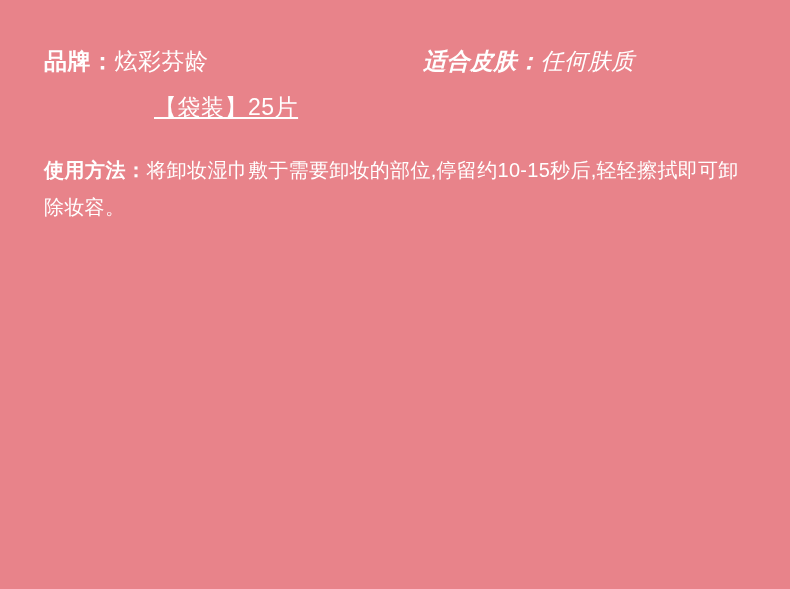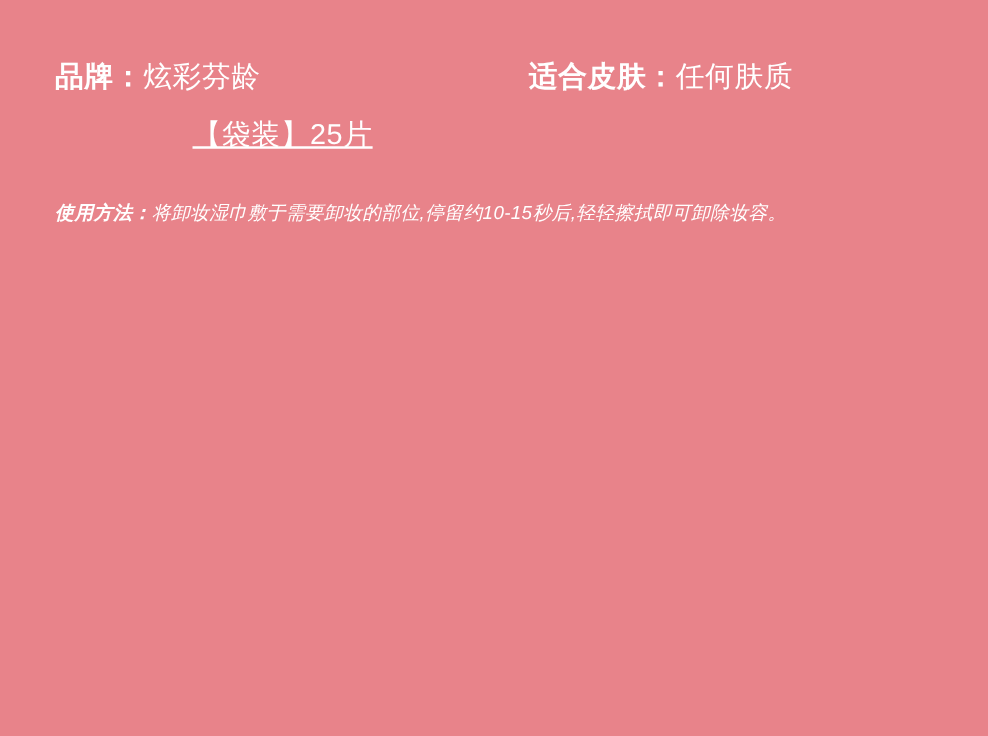--- a/index.html
+++ b/index.html
@@ -27,40 +27,39 @@
     table-layout: fixed;
   }
   .spec-table td {
     padding: 0;
     vertical-align: top;
     line-height: 46px;
     font-size: 23px;
     white-space: nowrap;
   }
   .col-left  { width: 54%; }
-  .col-right { width: 46%; }
+  .col-right { width: 46%; font-style: italic; }
   .lbl {
     font-weight: bold;
     letter-spacing: 0.5px;
   }
   .val {
     font-weight: normal;
     letter-spacing: 0.5px;
     margin-top: 10px;
   }
   .pack-line {
     padding-left: 110px !important;
     text-decoration: underline;
   }
   .block {
     margin-top: 22px;
-    font-size: 15px;
+    font-size: 20px;
     line-height: 37px;
     letter-spacing: 0.3px;
-    font-style: italic;
   }
   .block .lbl { font-weight: bold; }
   .block .body { font-weight: normal; }
   .block.features { margin-top: 34px; }
 </style>
 </head>
 <body style="background: rgb(232, 131, 138);">
 
 <div class="page" style="color: rgb(255, 255, 255);">
 

